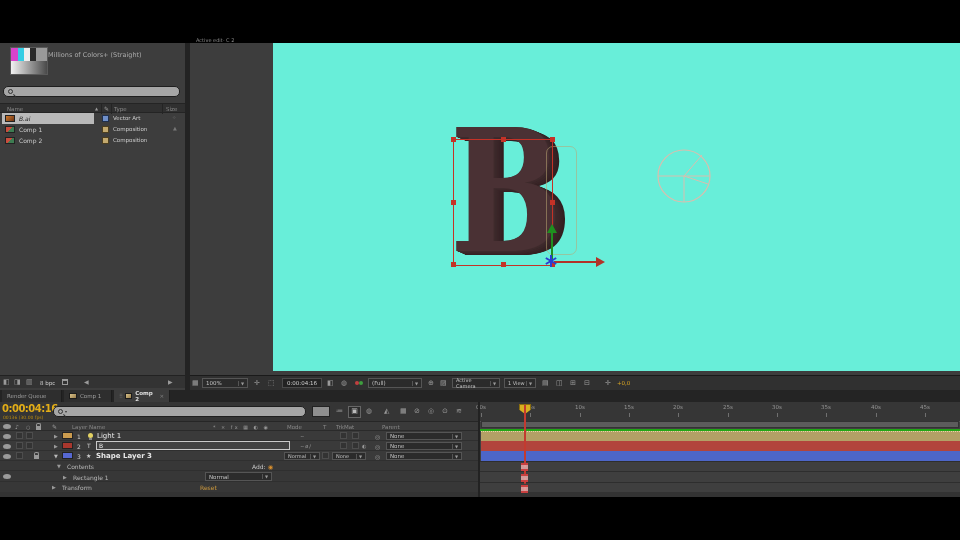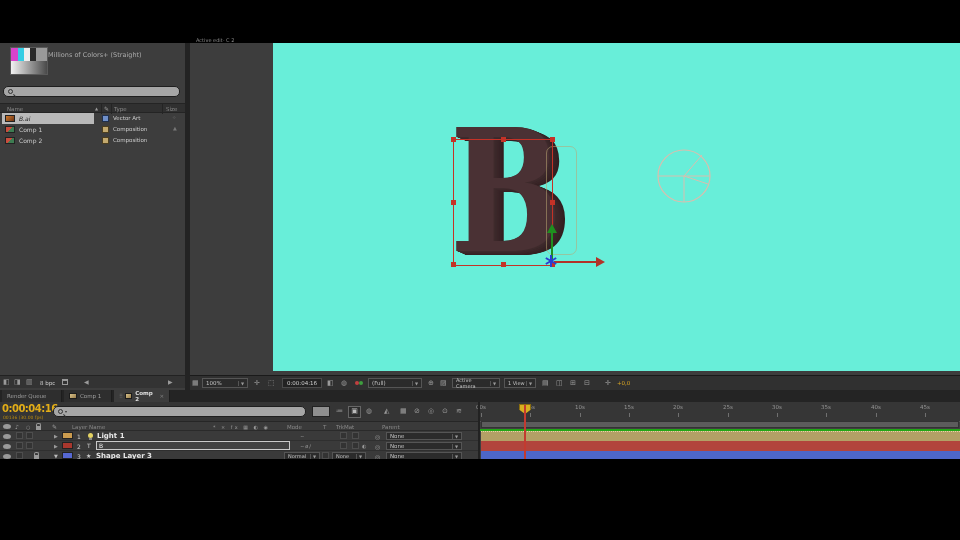--- a/index.html
+++ b/index.html
@@ -1,17 +1,17 @@
 <!DOCTYPE html>
 <html><head>
 <meta charset="utf-8">
 <style>
   *{margin:0;padding:0;box-sizing:border-box}
   html,body{background:#000}
-  #stage{position:relative;width:960px;height:459px;background:#000;overflow:hidden;
+  #stage{position:relative;width:960px;height:540px;background:#000;overflow:hidden;
          font-family:"DejaVu Sans",sans-serif;color:#bbb}
   .abs{position:absolute}
   .panel{background:#3d3d3d}.t55{font-size:5.5px}.t6{font-size:6px}.t65{font-size:6.5px}.t7{font-size:7px}
   .gray{color:#aaa}.lgray{color:#ccc}.dgray{color:#888}
   .ddl{position:absolute;background:#2b2b2b;border:1px solid #555;display:flex;align-items:center;
        font-size:5.5px;color:#c2c2c2;padding:0 3px;height:10px}
   .ddl .arw{margin-left:auto;border-left:1px solid #555;padding-left:2px;font-size:4px;color:#999}
   .icon{position:absolute;font-size:7px;color:#9a9a9a;line-height:1}
   .searchbox{position:absolute;background:#a6a6a6;border:1px solid #1f1f1f;border-radius:5px;height:11px;display:flex;align-items:center;padding-left:4px}
   .mag{width:5px;height:5px;border:1px solid #333;border-radius:50%;position:relative}
@@ -240,21 +240,21 @@
   </div>
 
   <div class="abs" style="left:0;top:41px;width:480px;height:10px;background:#3a3a3a;border-bottom:1px solid #2f2f2f">
     <span class="eye" style="left:3px;top:3px"></span>
     <span class="cellbox" style="left:16px;top:1px"></span>
     <span class="cellbox" style="left:26px;top:1px"></span>
     <span class="abs" style="left:54px;top:2px;font-size:5px;color:#999">▶</span>
     <span class="swatch" style="left: 62px; top: 1px; background-color: rgb(203, 155, 78);"></span>
     <span class="abs t6 lgray" style="left:77px;top:2px">1</span>
     <span class="bulb" style="left:88px;top:2px"></span>
-    <span class="abs t7" style="left:97px;top:1px;color:#e8e8e8;font-weight:bold">Light 1</span>
+    <span class="abs t7" style="left:97px;top:1px;color:#e8e8e8;font-weight:normal">Light 1</span>
     <span class="abs" style="left:300px;top:2px;font-size:5px;color:#999">~</span>
     <span class="cellbox" style="left:340px;top:1px"></span>
     <span class="cellbox" style="left:352px;top:1px"></span>
     <span class="abs" style="left:375px;top:2px;font-size:6px;color:#999">◎</span>
     <div class="ddl" style="left:386px;top:1px;width:76px;height:8px">
       <span>None</span>
           <span class="arw">▼</span>
     </div>
   </div>
 

